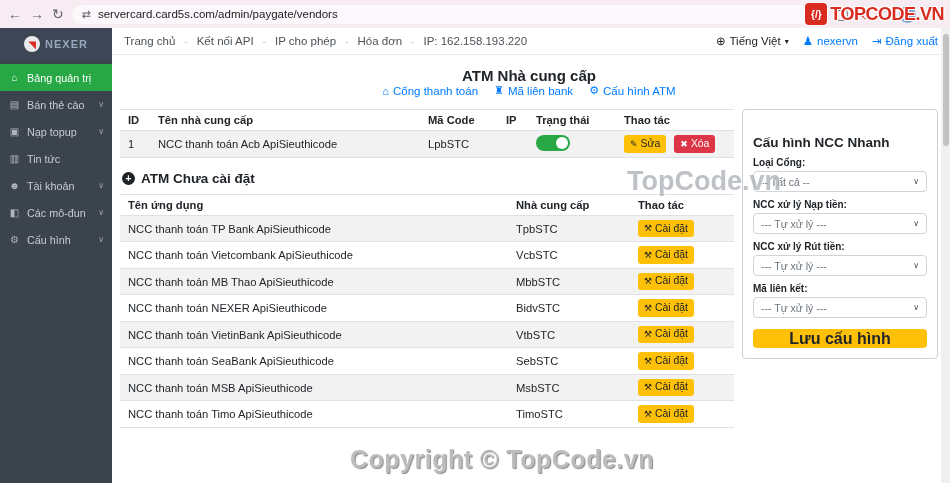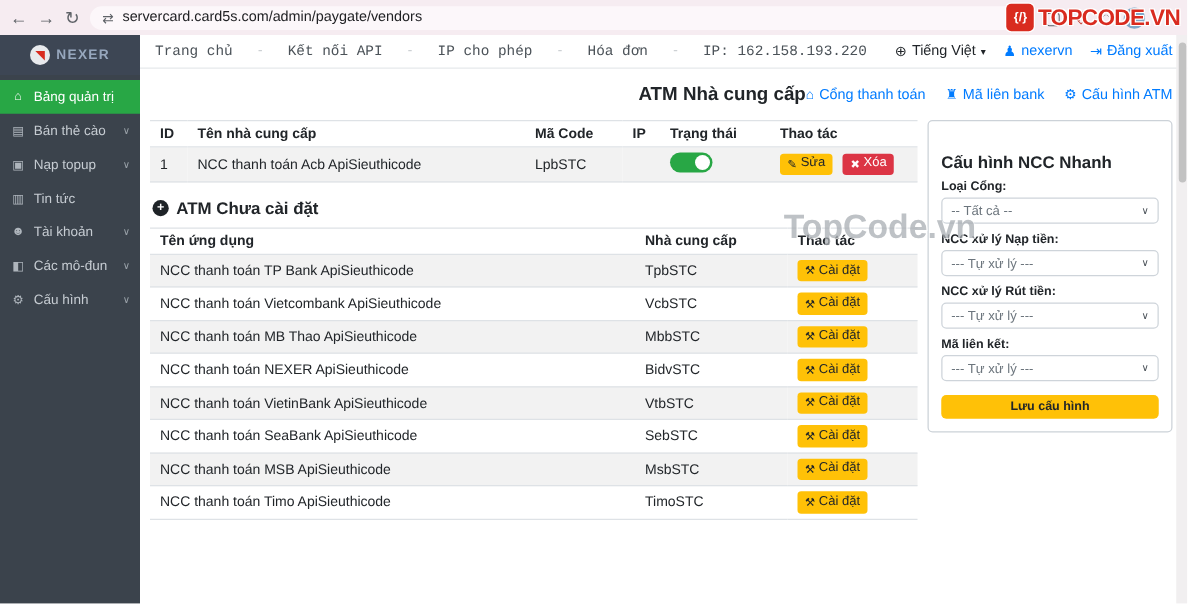--- a/index.html
+++ b/index.html
@@ -28,31 +28,31 @@
   .brand-name { color:#97a7bd; font-weight:bold; font-size:11px; letter-spacing:1px; }
   .side-nav { padding-top:4px; display:flex; flex-direction:column; }
   .side-item { display:flex; align-items:center; gap:6px; padding:0 8px; height:27px; color:#c6ccd2; font-size:10.8px; text-decoration:none; cursor:pointer; }
   .side-item .s-icon { width:13px; font-size:10px; color:#aeb5bc; text-align:center; }
   .side-item.active { background:var(--accent_green); color:#fff; }
   .side-item.active .s-icon { color:#fff; }
   .s-chev { margin-left:auto; font-size:8px; color:#9aa2a9; }
 
   .main { flex:1; display:flex; flex-direction:column; background:#fff; min-width:0; }
   .navbar { height:27px; border-bottom:1px solid #e6e9ec; display:flex; align-items:center; padding:0 12px 0 12px; font-size:11.5px; }
-  .nav-links { display:flex; align-items:center; gap:19px; color:#4b5258;font-family:Liberation Mono, monospace; }
+  .nav-links { display:flex; align-items:center; gap:9px; color:#4b5258; }
   .nav-link { color:#4b5258; text-decoration:none; cursor:pointer; }
   .nav-sep { color:#c3c8cc; font-size:10px; }
   .nav-right { margin-left:auto; display:flex; align-items:center; gap:14px; }
   .lang { color:#212529; display:flex; align-items:center; gap:4px; cursor:pointer; }
   .lang .caret { font-size:8px; }
   .blue-link { color:var(--link_blue); text-decoration:none; display:flex; align-items:center; gap:4px; cursor:pointer; }
 
   
   .content { flex:1; padding:8px 12px 0 8px; position:relative; }
-  .content-header { display:flex; align-items:center; justify-content:flex-end; margin:4px 0 12px 0; }
+  .content-header { display:flex; align-items:center; justify-content:center; margin:4px 0 12px 0;flex-direction:column; }
   .page-title { font-size:15px; font-weight:bold; color:#212529; }
   .header-actions { display:flex; align-items:center; gap:16px; }
   .header-action { color:var(--link_blue); font-size:11.5px; text-decoration:none; display:flex; align-items:center; gap:4px; cursor:pointer; }
   .header-action .ha-icon { font-size:11px; }
 
   .content-body { display:flex; align-items:flex-start; gap:8px; }
   .left-col { flex:1; min-width:0; }
 
   table { width:100%; border-collapse:collapse; font-size:11.2px; color:#212529; }
   th { font-weight:bold; text-align:left; }
@@ -74,21 +74,21 @@
 
   .section-title { display:flex; align-items:center; gap:6px; font-size:13.5px; font-weight:bold; color:#212529; margin:13px 0 8px 2px; }
   .plus-circle { width:13px; height:13px; background:#1e2327; color:#fff; border-radius:50%; font-size:10px; font-weight:bold; display:flex; align-items:center; justify-content:center; line-height:1; }
 
   
   .card { width:196px; flex-shrink:0; border:1px solid #ccd2d8; border-radius:4px; padding:25px 10px 10px 10px; background:#fff; }
   .card-title { font-size:13.5px; font-weight:bold; color:#212529; margin-bottom:2px; }
   .field-label { font-size:10px; font-weight:bold; color:#212529; margin:7px 0 3px 0; }
   .select { height:21px; border:1px solid #ced4da; border-radius:4px; display:flex; align-items:center; justify-content:space-between; padding:0 7px; color:#6c757d; font-size:10.5px; cursor:pointer; background:#fff;gap:12px; }
   .select .sel-chev { color:#495057; font-size:8px; }
-  .save-btn { width:100%; height:19px; margin-top:11px; background:var(--accent_yellow); border:none; border-radius:4px; font-family:inherit; font-size:10px; font-weight:bold; color:#212529; cursor:pointer; }
+  .save-btn { width:100%; height:19px; margin-top:11px; background:var(--accent_yellow); border:none; border-radius:4px; font-family:inherit; font-size:16px; font-weight:bold; color:#212529; cursor:pointer; }
 
   
   .wm-mid { position:absolute; left:627px; top:166px; font-size:27px; font-weight:bold; color:#a9aeb3; opacity:.75; text-shadow:1px 1px 0 #fff; z-index:9; pointer-events:none; white-space:nowrap; }
   .wm-footer { position:absolute; left:350px; top:445px; font-size:25px; font-weight:bold; color:#bcbcbc; text-shadow:-1px -1px 0 #fff,1px 1px 1px #888; z-index:9; pointer-events:none; white-space:nowrap; letter-spacing:0.5px; }
   .scrollbar { position:absolute; right:0; top:28px; width:9px; height:455px; background:#f1eff0; z-index:8; }
   .scroll-thumb { position:absolute; top:6px; left:1.5px; width:6px; height:112px; background:#c2c2c2; border-radius:3px; }
 </style>
 </head>
 <body>
 
@@ -360,16 +360,17 @@
                 </div>
               </div>
             <button class="save-btn">Lưu cấu hình</button>
           </div>
         </div>
       </div>
     </div>
   </div>
 
   <div class="wm-mid">TopCode.vn</div>
+  <div class="wm-footer">Copyright © TopCode.vn</div>
   <div class="scrollbar">
       <div class="scroll-thumb"></div>
     </div>
 </div>
 
 </body></html>

